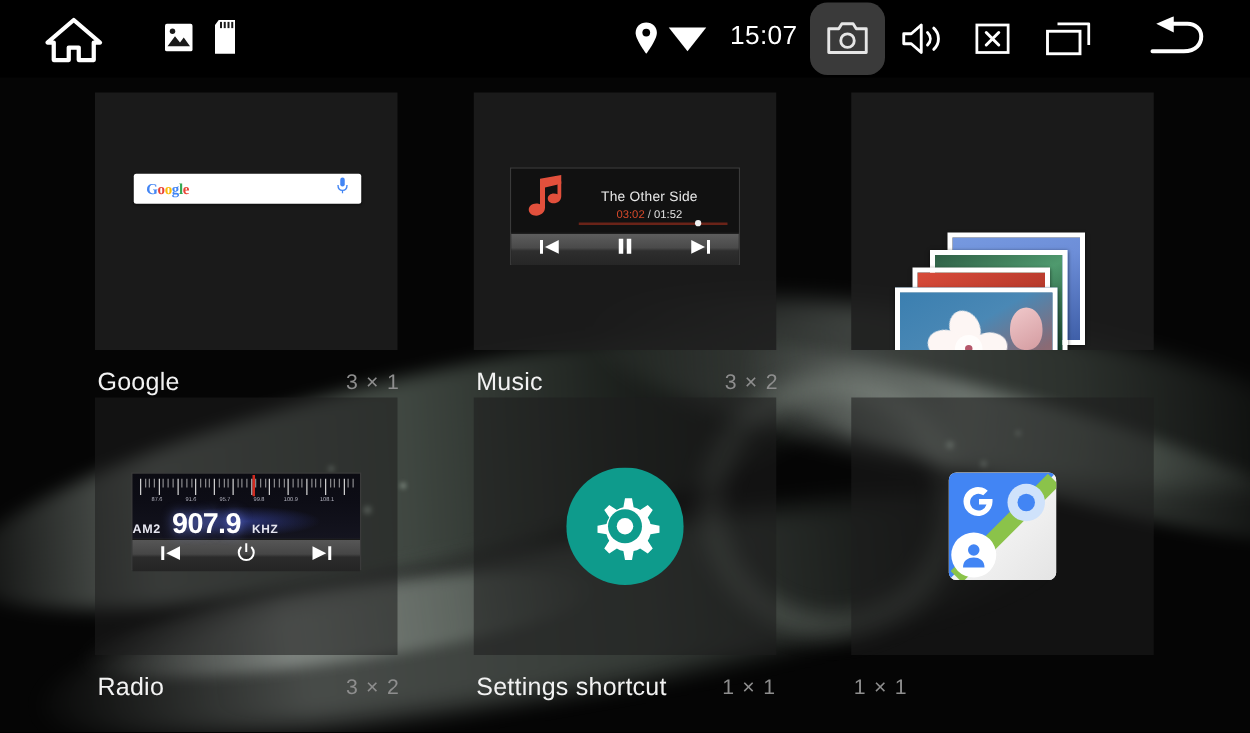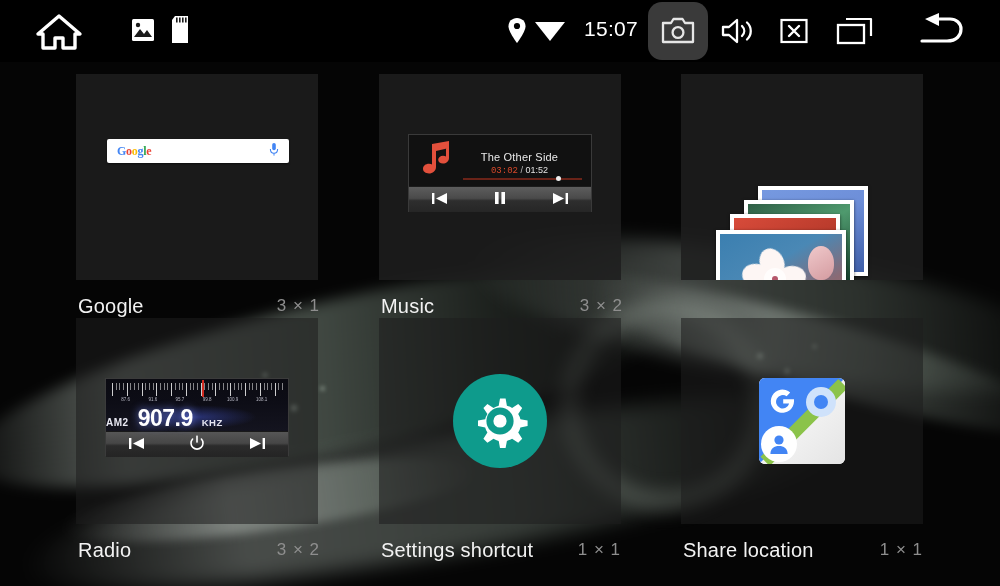--- a/index.html
+++ b/index.html
@@ -127,21 +127,21 @@
     border:1px solid #3a3a3a;
   }
   #music-top {
     height:51px; background:#111; display:flex; align-items:center;
     position:relative;
   }
   #music-note { margin-left:9px; }
   #music-info { flex:1; margin-left:4px; margin-right:10px; text-align:center; }
   #song-title { color:#e9e9e9; font-size:11px; margin-top:6px; letter-spacing:.2px;}
   #song-time  { font-size:9px; margin-top:2px; }
-  #t-cur { color:#d8492a;font-family:Liberation Mono, monospace; }
+  #t-cur { color:#d8492a; }
   #t-sep { color:#bdbdbd; }
   #t-tot { color:#e2e2e2; }
   #prog-wrap {
     position:absolute; left:54px; right:9px; bottom:6px; height:2px;
     background:#6a2318;
   }
   #prog-dot {
     position:absolute; top:-2px; width:5px; height:5px; border-radius:50%;
     background:#f0f0f0;
   }
@@ -553,17 +553,16 @@
         </div>
       <div id="maps-person">
         <svg width="28" height="28" viewBox="0 0 28 28">
           <circle cx="14" cy="10" r="4.6" fill="#4285F4"></circle>
           <path d="M5.4 24 C5.4 18.6 9.2 16 14 16 C18.8 16 22.6 18.6 22.6 24 Z" fill="#4285F4"></path>
         </svg>
       </div>
     </div>
   </div>
   <div class="meta" style="left:683px; top:534px; width:240px;">
-    <span class="nm">Share location</span>
     <span class="sz">1 × 1</span>
   </div>
 
 </div>
 
 </body></html>

